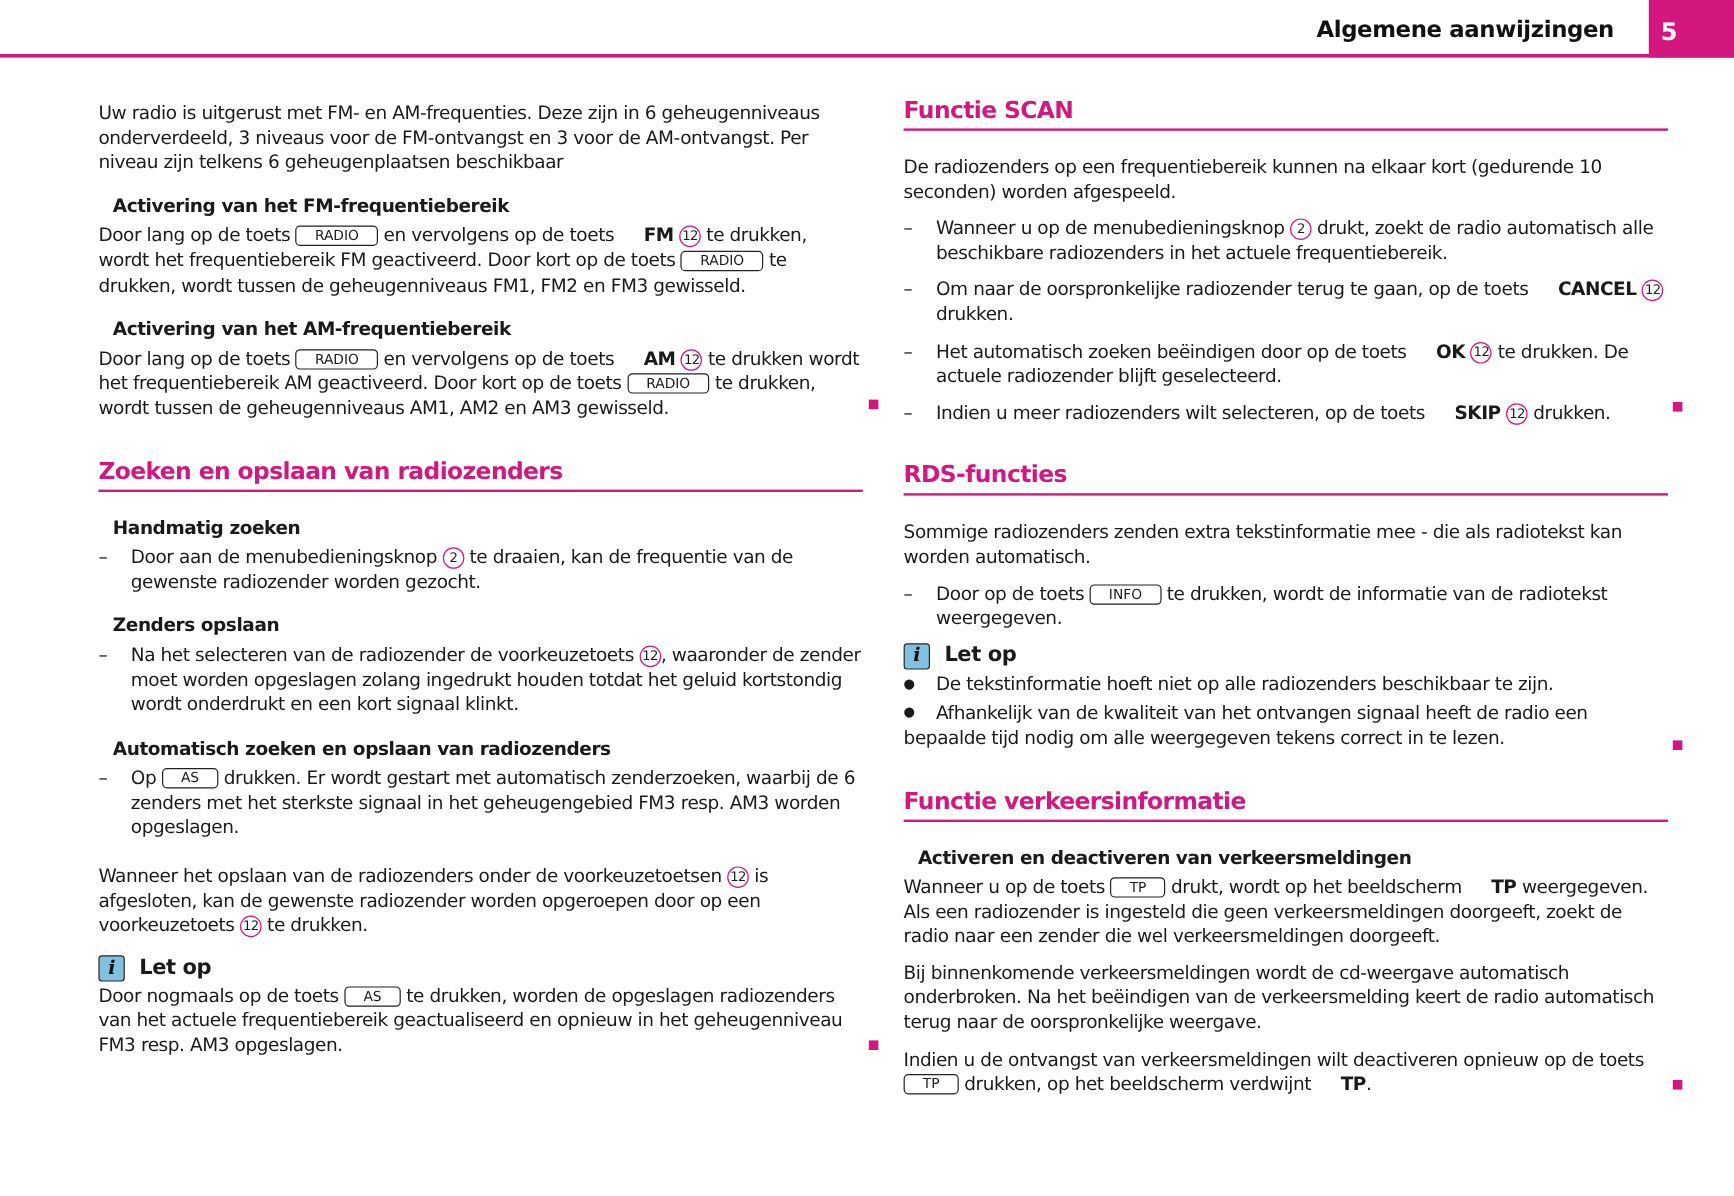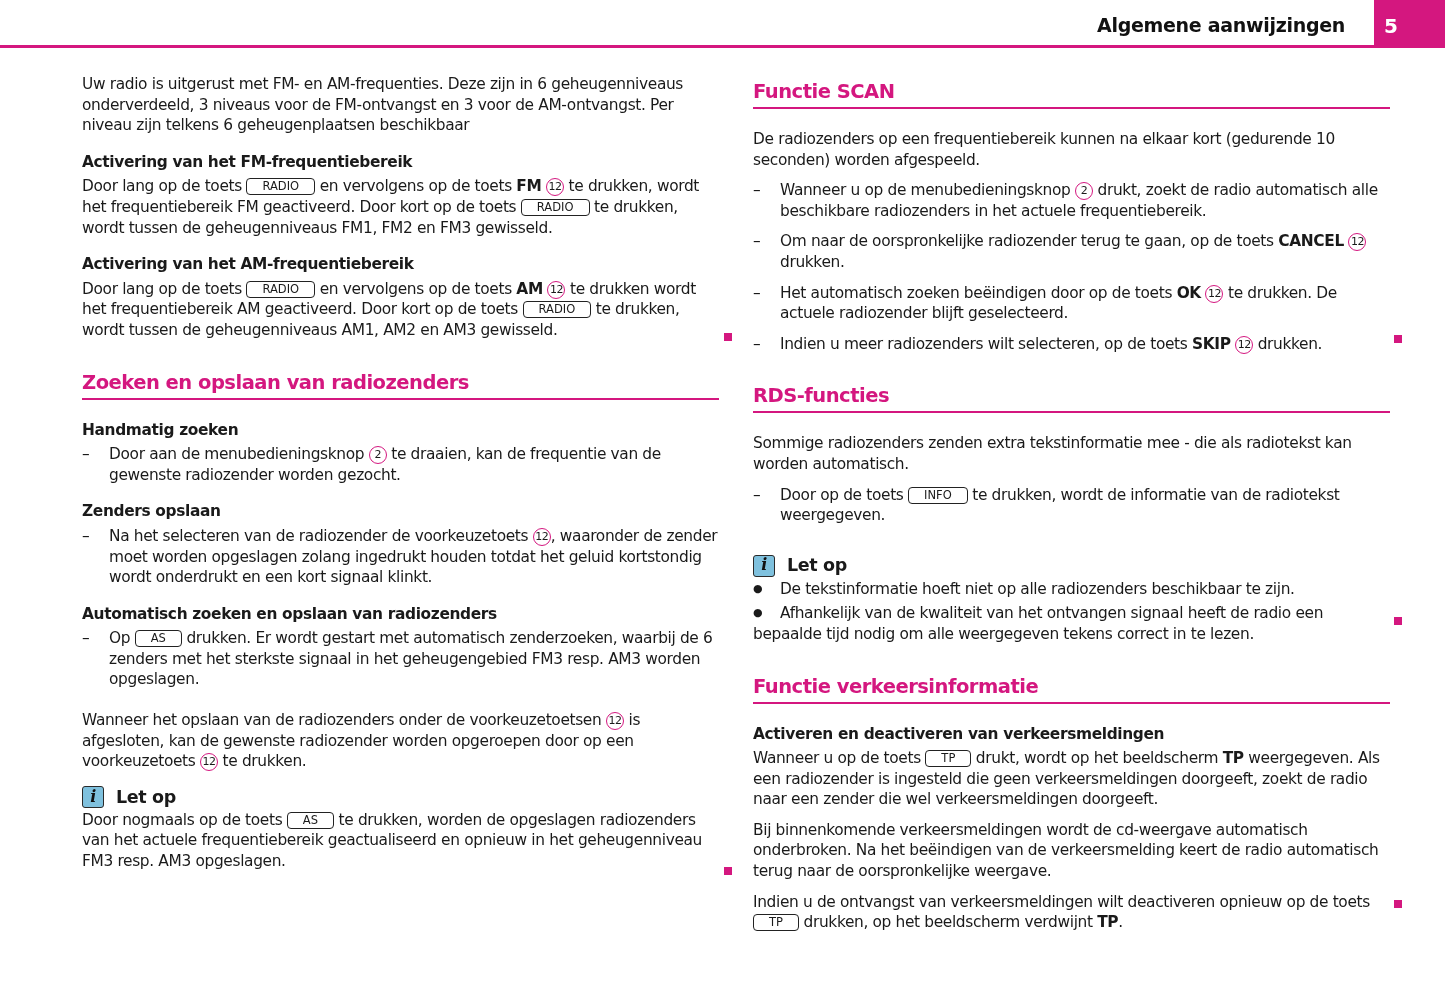--- a/index.html
+++ b/index.html
@@ -3,44 +3,44 @@
 <meta charset="utf-8">
 <style>
   html, body { margin: 0; padding: 0; background: #ffffff; }
   body { width: 1445px; height: 997px; position: relative; overflow: hidden;
          font-family: "DejaVu Sans", sans-serif; color: #1a1a1a; }
   .hdr-line { position: absolute; left: 0; top: 45px; width: 1445px; height: 3px; background: #d4177f; }
   .hdr-title { position: absolute; right: 100px; top: 14px; font-size: 19px; font-weight: bold; color: #111; letter-spacing: -0.3px; }
   .hdr-num { position: absolute; left: 1374px; top: 0; width: 71px; height: 48px; background: #d4177f; }
   .hdr-num span { position: absolute; left: 10px; top: 14px; font-size: 20px; font-weight: bold; color: #fff; }
 
-  .col { position: absolute; top: 74px; font-size: 15.4px; line-height: 20.6px; letter-spacing: -0.35px; }
+  .col { position: absolute; top: 84px; font-size: 15.4px; line-height: 20.6px; letter-spacing: -0.35px; }
   .col-left { left: 82px; width: 637px; }
   .col-right { left: 753px; width: 637px; }
 
   p { margin: 0 0 10px 0; }
-  .sub { font-weight: bold; margin: 0 0 4px 0; font-size: 15.4px; }
+  .sub { font-weight: bold; margin: 0 0 4px 12px; font-size: 15.4px; }
   .h2 { color: #d4177f; font-weight: bold; font-size: 19.5px; letter-spacing: -0.5px;
         border-bottom: 2.5px solid #d4177f; padding-bottom: 3px; margin: 0 0 20px 0; line-height: 24px; }
   .dash { position: relative; padding-left: 27px; margin: 0 0 10px 0; }
   .dash::before { content: "\2013"; position: absolute; left: 0; top: 0; }
   .bullet { position: relative; padding-left: 27px; margin: 0 0 4px 0; }
   .bullet::before { content: "\25CF"; position: absolute; left: 0; top: 0; font-size: 11px; }
   .bullet.hang { padding-left: 0; text-indent: 27px; }
   .bullet.hang::before { text-indent: 0; }
   .key { display: inline-block; border: 1.2px solid #222; border-radius: 4px; font-size: 11.5px;
          line-height: 15px; padding: 0 15px; vertical-align: 1px; letter-spacing: 0; }
   .num { display: inline-block; border: 1.3px solid #d4177f; border-radius: 50%; width: 16px; height: 16px;
          font-size: 11px; line-height: 16px; text-align: center; vertical-align: 1px; letter-spacing: -0.5px; }
   .end { position: absolute; width: 8px; height: 8px; background: #d4177f; }
   .note-h { display: flex; align-items: center; gap: 12px; font-weight: bold; font-size: 17.5px; margin: 0 0 2px 0; }
   .info-icon { width: 20px; height: 20px; background: #7fc1de; border: 1.5px solid #2a2a2a; border-radius: 3px;
                display: flex; align-items: center; justify-content: center; font-family: "DejaVu Serif", serif;
                font-style: italic; font-weight: bold; font-size: 16px; color: #111; }
-  b { font-weight: bold; }
+  b { font-weight: bold; margin-left: 20px; }
 </style>
 </head>
 <body>
 
 <div class="hdr-line"></div>
 <div class="hdr-title">Algemene aanwijzingen</div>
 <div class="hdr-num">
     <span>5</span>
   </div>
 
@@ -79,21 +79,21 @@
 <div class="col col-right" style="top:80px">
   <div class="h2">Functie SCAN</div>
   <p>De radiozenders op een frequentiebereik kunnen na elkaar kort (gedurende 10 seconden) worden afgespeeld.</p>
   <div class="dash"><span>Wanneer u op de menubedieningsknop </span><span class="num">2</span><span> drukt, zoekt de radio automatisch alle beschikbare radiozenders in het actuele frequentiebereik.</span></div>
   <div class="dash"><span>Om naar de oorspronkelijke radiozender terug te gaan, op de toets </span><b>CANCEL</b> <span class="num">12</span><span> drukken.</span></div>
   <div class="dash"><span>Het automatisch zoeken beëindigen door op de toets </span><b>OK</b> <span class="num">12</span><span> te drukken. De actuele radiozender blijft geselecteerd.</span></div>
   <div class="dash" style="margin-bottom:30px"><span>Indien u meer radiozenders wilt selecteren, op de toets </span><b>SKIP</b> <span class="num">12</span><span> drukken.</span></div>
 
   <div class="h2">RDS-functies</div>
   <p>Sommige radiozenders zenden extra tekstinformatie mee - die als radiotekst kan worden automatisch.</p>
-  <div class="dash" style="margin-bottom:29px"><span>Door op de toets </span><span class="key">INFO</span><span> te drukken, wordt de informatie van de radiotekst weergegeven.</span></div>
+  <div class="dash" style="margin-bottom:10px"><span>Door op de toets </span><span class="key">INFO</span><span> te drukken, wordt de informatie van de radiotekst weergegeven.</span></div>
   <div class="note-h">
       <span class="info-icon">i</span>
       <span>Let op</span>
     </div>
   <div class="bullet">De tekstinformatie hoeft niet op alle radiozenders beschikbaar te zijn.</div>
   <div class="bullet hang" style="margin-bottom:30px">Afhankelijk van de kwaliteit van het ontvangen signaal heeft de radio een bepaalde tijd nodig om alle weergegeven tekens correct in te lezen.</div>
 
   <div class="h2">Functie verkeersinformatie</div>
   <div class="sub">Activeren en deactiveren van verkeersmeldingen</div>
   <p><span>Wanneer u op de toets </span><span class="key">TP</span><span> drukt, wordt op het beeldscherm </span><b>TP</b><span> weergegeven. Als een radiozender is ingesteld die geen verkeersmeldingen doorgeeft, zoekt de radio naar een zender die wel verkeersmeldingen doorgeeft.</span></p>

